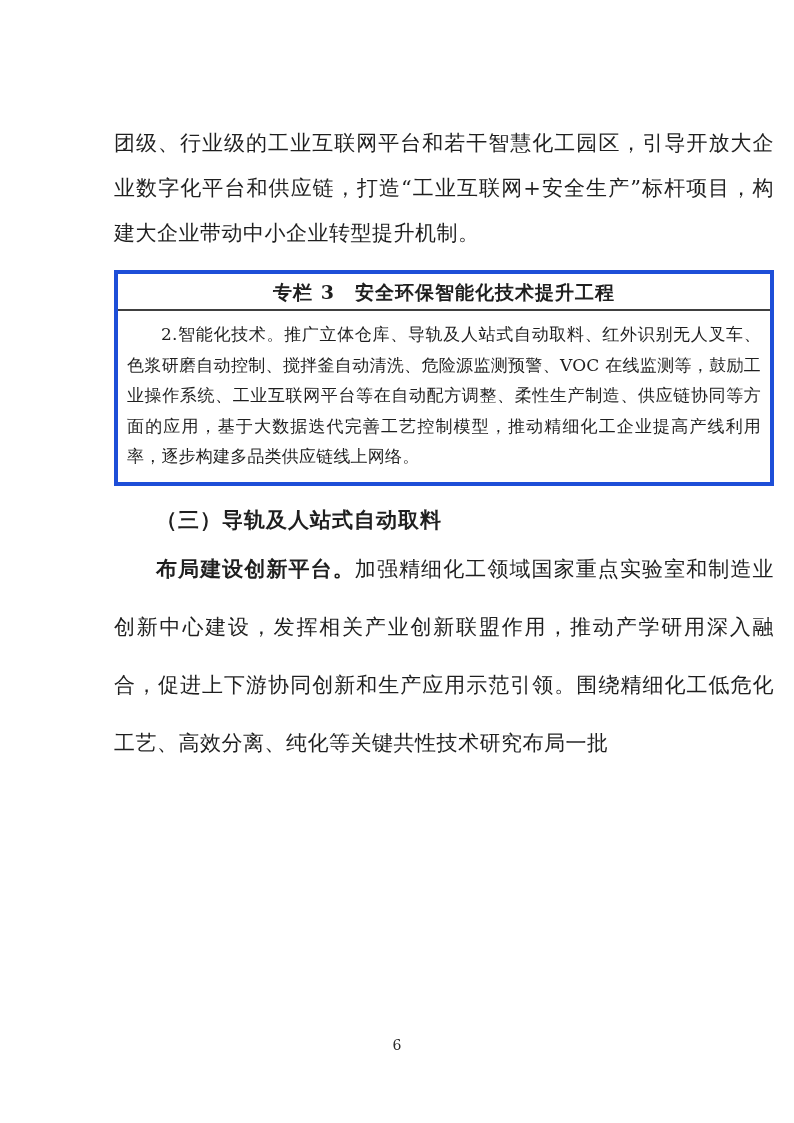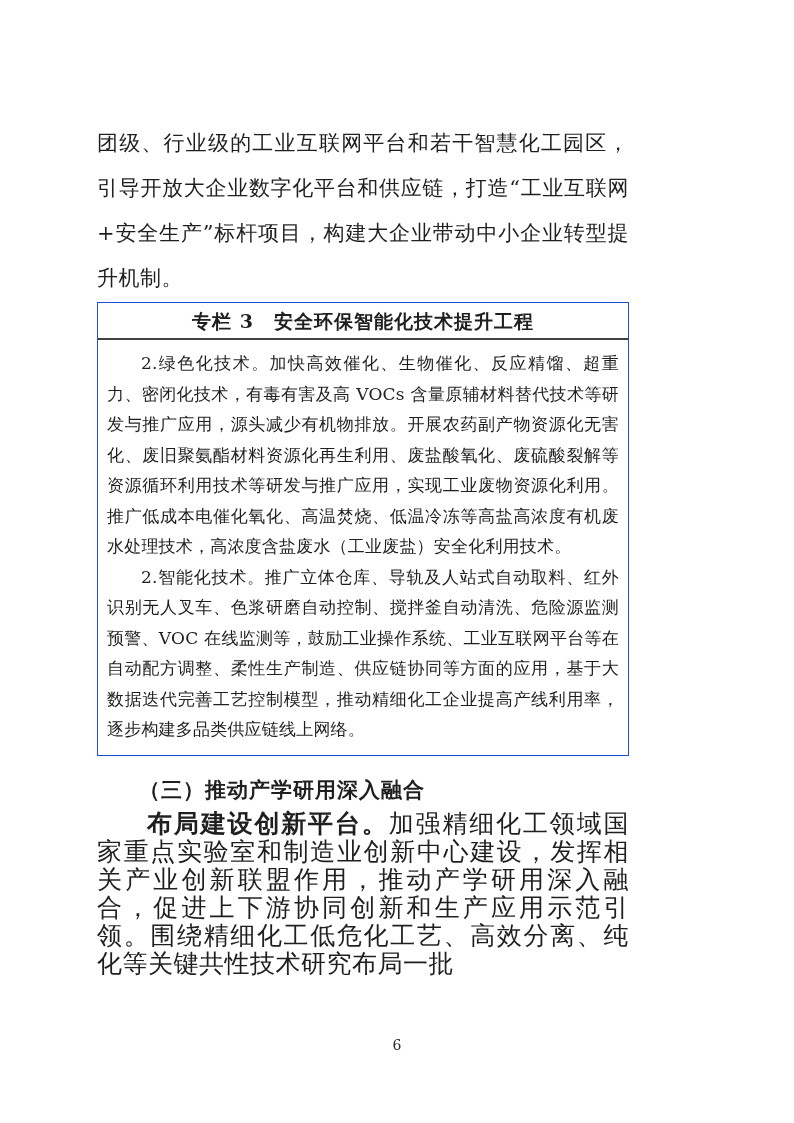--- a/index.html
+++ b/index.html
@@ -11,34 +11,34 @@
     width: 794px;
     height: 1123px;
     background: #ffffff;
     position: relative;
     overflow: hidden;
     font-family: "DejaVu Serif", "Liberation Serif", serif;
     color: #1f1f1f;
   }
   .content {
     position: absolute;
-    left: 97px;
+    left: 114px;
     top: 121px;
-    width: 532px;
+    width: 660px;
   }
   .intro-paragraph {
     margin: 0;
     font-size: 21px;
     line-height: 45px;
     text-align: justify;
     letter-spacing: 0.5px;
   }
   .callout-box {
-    margin-top: 1px;
-    border: 1px solid #1d4ed8;
+    margin-top: 14px;
+    border: 4px solid #1d4ed8;
     background: #ffffff;
   }
   .callout-box-title {
     text-align: center;
     font-weight: bold;
     font-size: 19px;
     line-height: 24px;
     padding: 6px 4px 5px;
     border-bottom: 2px solid #404040;
     letter-spacing: 1px;
@@ -57,22 +57,22 @@
   .section-heading {
     margin: 15px 0 0;
     font-size: 21px;
     font-weight: bold;
     line-height: 38px;
     text-indent: 2em;
     letter-spacing: 1px;
   }
   .body-paragraph {
     margin: 1px 0 0;
-    font-size: 25px;
-    line-height: 28px;
+    font-size: 21px;
+    line-height: 58px;
     text-align: justify;
     text-indent: 2em;
     letter-spacing: 0.5px;
   }
   .paragraph-lead {
     font-weight: bold;
   }
   .page-number {
     position: absolute;
     left: 0;
@@ -86,24 +86,23 @@
 </head>
 <body>
 
 <div class="content">
 
   <p class="intro-paragraph">团级、行业级的工业互联网平台和若干智慧化工园区，引导开放大企业数字化平台和供应链，打造“工业互联网+安全生产”标杆项目，构建大企业带动中小企业转型提升机制。</p>
 
   <div class="callout-box">
     <div class="callout-box-title">专栏 3　安全环保智能化技术提升工程</div>
     <div class="callout-box-body">
-      <p>2.绿色化技术。加快高效催化、生物催化、反应精馏、超重力、密闭化技术，有毒有害及高 VOCs 含量原辅材料替代技术等研发与推广应用，源头减少有机物排放。开展农药副产物资源化无害化、废旧聚氨酯材料资源化再生利用、废盐酸氧化、废硫酸裂解等资源循环利用技术等研发与推广应用，实现工业废物资源化利用。推广低成本电催化氧化、高温焚烧、低温冷冻等高盐高浓度有机废水处理技术，高浓度含盐废水（工业废盐）安全化利用技术。</p>
       <p>2.智能化技术。推广立体仓库、导轨及人站式自动取料、红外识别无人叉车、色浆研磨自动控制、搅拌釜自动清洗、危险源监测预警、VOC 在线监测等，鼓励工业操作系统、工业互联网平台等在自动配方调整、柔性生产制造、供应链协同等方面的应用，基于大数据迭代完善工艺控制模型，推动精细化工企业提高产线利用率，逐步构建多品类供应链线上网络。</p>
     </div>
   </div>
 
-  <h3 class="section-heading">（三）推动产学研用深入融合</h3>
+  <h3 class="section-heading">（三）导轨及人站式自动取料</h3>
 
   <p class="body-paragraph"><span class="paragraph-lead">布局建设创新平台。</span><span>加强精细化工领域国家重点实验室和制造业创新中心建设，发挥相关产业创新联盟作用，推动产学研用深入融合，促进上下游协同创新和生产应用示范引领。围绕精细化工低危化工艺、高效分离、纯化等关键共性技术研究布局一批</span></p>
 
 </div>
 
 <div class="page-number">6</div>
 
 </body></html>

